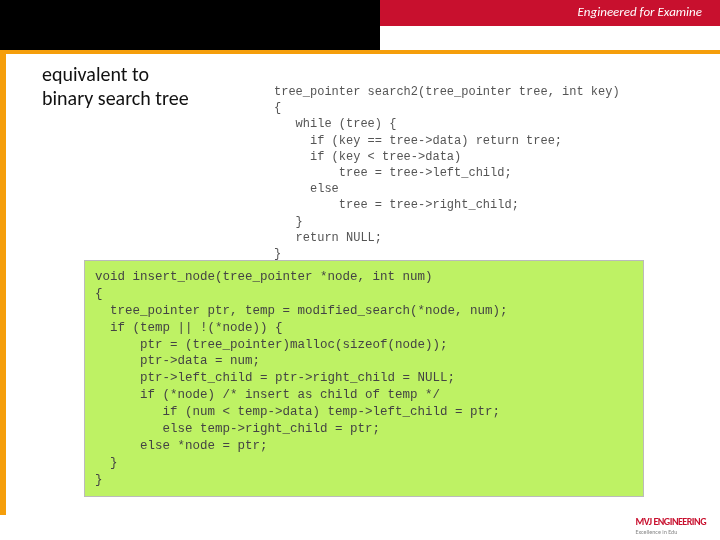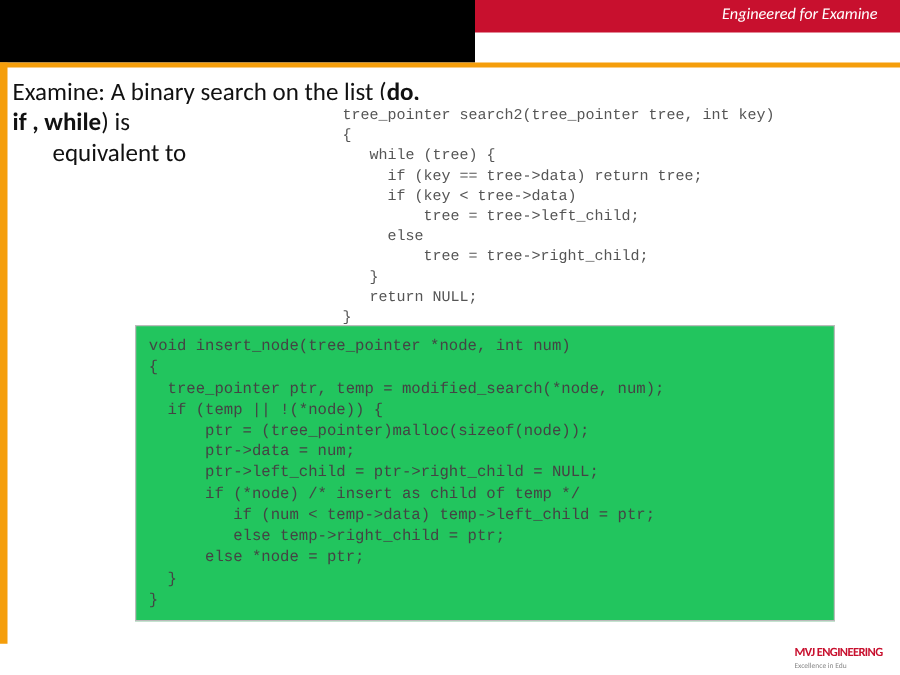--- a/index.html
+++ b/index.html
@@ -5,39 +5,37 @@
   * { margin: 0; padding: 0; box-sizing: border-box; }
   body { width: 720px; height: 540px; background: #fff; font-family: Calibri, sans-serif; position: relative; overflow: hidden; }
   .top-banner { position: absolute; top: 0; left: 0; right: 0; height: 26px; background: #c8102e; }
   .banner-label { position: absolute; right: 18px; top: 4px; color: #fff; font-size: 13px; font-style: italic; }
   .title-block { position: absolute; top: 0; left: 0; width: 380px; height: 50px; background: #000; }
   .orange-rule { position: absolute; top: 50px; left: 0; right: 0; height: 4px; background: #f59e0b; }
   .orange-side { position: absolute; top: 50px; left: 0; width: 6px; bottom: 25px; background: #f59e0b; }
   .body-text { position: absolute; top: 62px; left: 10px; width: 330px; font-size: 20px; color: #111; line-height: 1.22; }
   .indent { padding-left: 32px; }
   .code1 { position: absolute; top: 80px; left: 268px; width: 440px; font-family: 'Courier New', monospace; font-size: 12px; color: #555; line-height: 1.35; white-space: pre; background: #fff; padding: 4px 6px; }
-  .code2 { position: absolute; top: 260px; left: 108px; width: 560px; font-family: 'Courier New', monospace; font-size: 12.5px; color: #444; line-height: 1.35; white-space: pre; border: 1px solid #bbb; padding: 8px 10px; background: #22c55e; }
+  .code2 { position: absolute; top: 260px; left: 84px; width: 560px; font-family: 'Courier New', monospace; font-size: 12.5px; color: #444; line-height: 1.35; white-space: pre; border: 1px solid #bbb; padding: 8px 10px; background: #bef264; }
   .footer-logo { position: absolute; bottom: 4px; right: 14px; font-size: 10px; color: #c8102e; font-weight: bold; letter-spacing: -0.5px; }
   .footer-logo .tag { display:block; font-size:6px; color:#888; font-weight:normal; letter-spacing:0; }
 </style>
 </head>
 <body>
 
 <div class="top-banner">
   <span class="banner-label">Engineered for Examine</span>
 </div>
 <div class="title-block"></div>
 <div class="orange-rule"></div>
 <div class="orange-side"></div>
 
 <div class="body-text">
-  <div>
-    <span>Examine: A binary search on the list (</span><b>do, if , while</b><span>) is</span>
-  </div>
   <div class="indent">equivalent to</div>
+  <div class="indent">binary search tree</div>
 </div>
 
 <pre class="code1">tree_pointer search2(tree_pointer tree, int key)
 {
    while (tree) {
      if (key == tree-&gt;data) return tree;
      if (key &lt; tree-&gt;data)
          tree = tree-&gt;left_child;
      else
          tree = tree-&gt;right_child;

